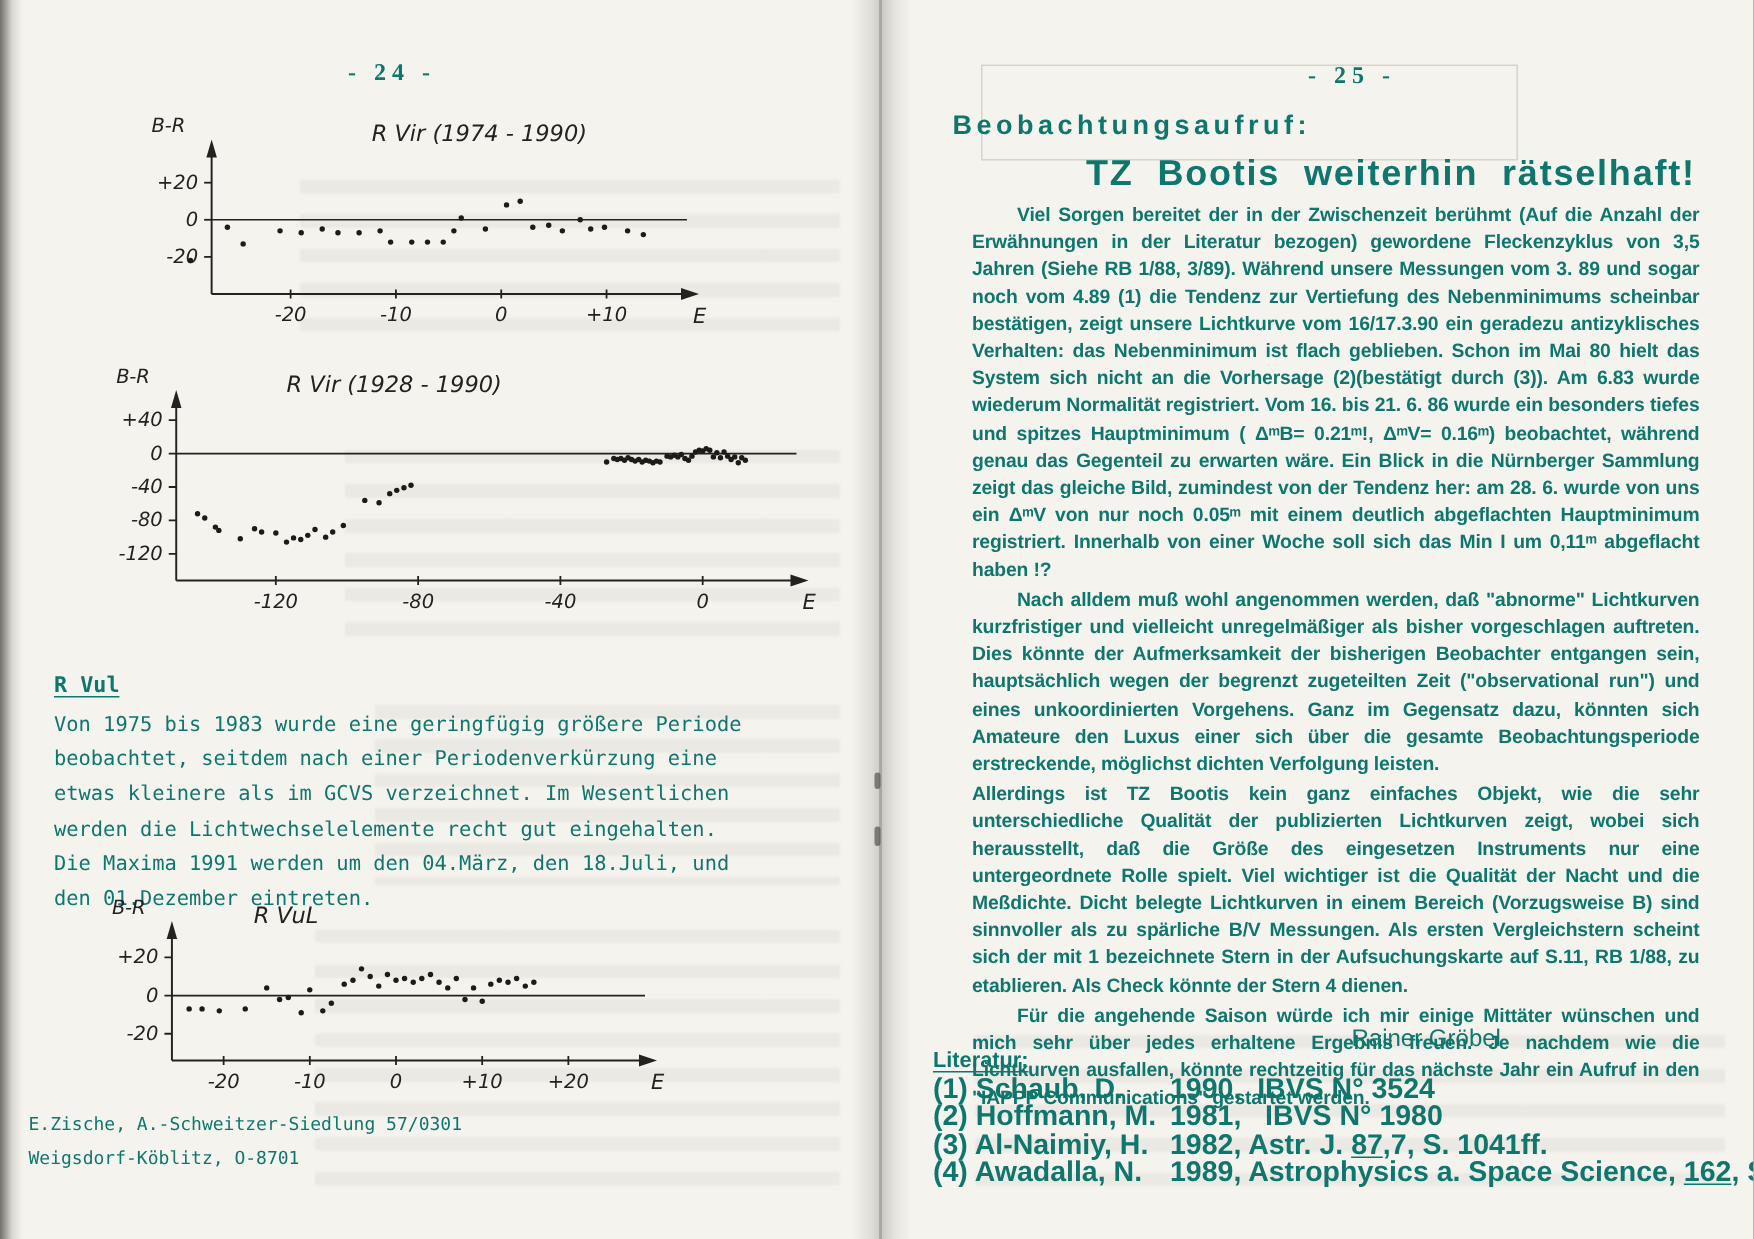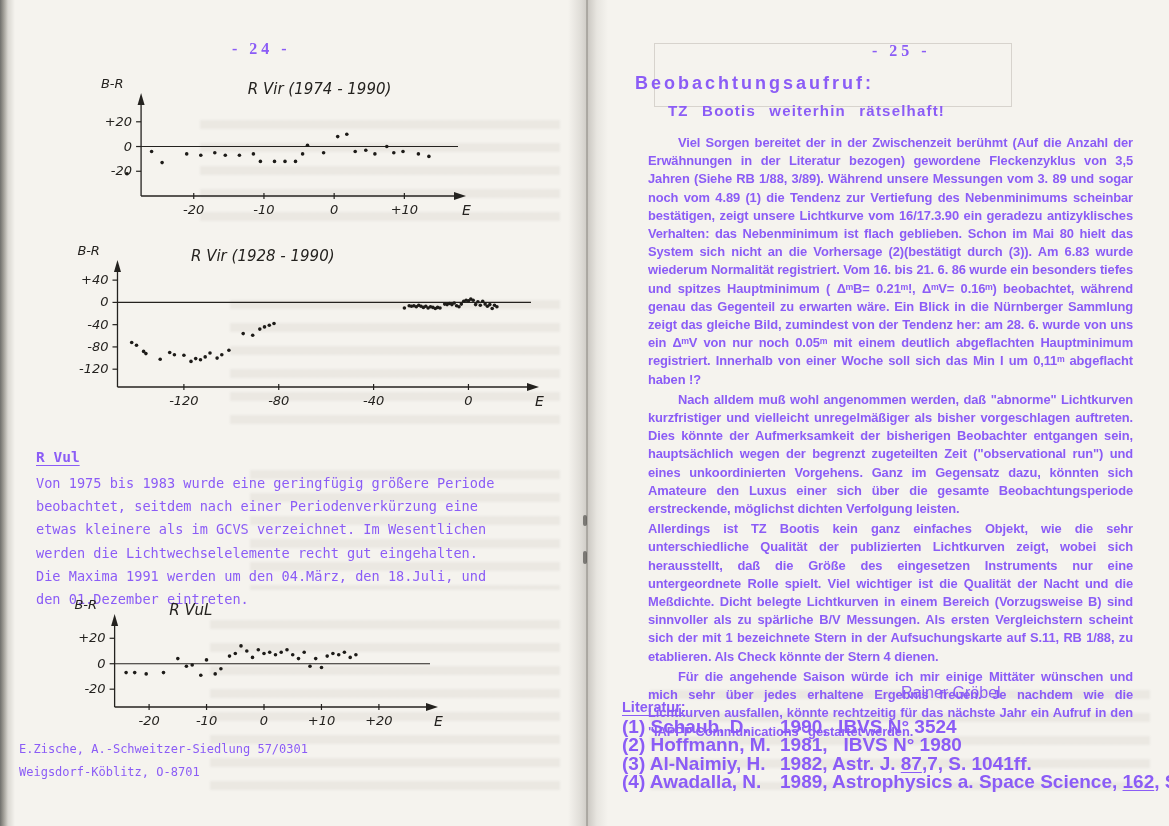--- a/index.html
+++ b/index.html
@@ -1,17 +1,17 @@
 <!DOCTYPE html>
 <html><head>
 <meta charset="utf-8">
 <style>
   html,body{margin:0;padding:0;background:#888;}
   #scan{position:relative;width:1169px;height:826px;background:#f5f3ee;overflow:hidden;
-        font-family:"Liberation Sans",sans-serif;color:#8b5cf6;}
+        font-family:"Liberation Sans",sans-serif;color:#0f766e;}
   .abs{position:absolute;}
   .mono{font-family:"DejaVu Sans Mono",monospace;}
   
   .edge{left:0;top:0;width:16px;height:826px;
         background:linear-gradient(90deg,#6f6f6c 0px,#98968f 3px,#d9d7d1 8px,rgba(0,0,0,0) 15px);}
   .gutter{left:568px;top:0;width:40px;height:826px;
         background:linear-gradient(90deg,rgba(0,0,0,0) 0%,rgba(110,105,97,0.16) 32%,rgba(110,105,97,0.30) 50%,rgba(110,105,97,0.10) 72%,rgba(0,0,0,0) 100%);}
   .gutter-line{left:586px;top:0;width:2px;height:826px;background:rgba(90,85,78,0.30);}
   .speck{background:#4c4a45;border-radius:2px;opacity:.65;}
   .smudge{position:absolute;background:repeating-linear-gradient(180deg,rgba(70,62,50,0.055) 0 9px,rgba(0,0,0,0) 9px 23px);
@@ -22,21 +22,21 @@
   .pn24{left:232px;top:40px;}
   .pn25{left:872px;top:42px;text-align:center;}
   
   .chart{position:absolute;}
   
   .rvul-h{left:36px;top:449px;font-size:14.5px;font-weight:bold;text-decoration:underline;text-underline-offset:3px;}
   .rvul-b{left:36px;top:472px;width:500px;font-size:13.6px;line-height:23.2px;white-space:pre-line;}
   .sig{left:19px;top:738px;font-size:12px;line-height:23px;white-space:pre-line;}
   
   .h1{left:635px;top:73px;font-size:18px;font-weight:bold;letter-spacing:3px;}
-  .h2{left:668px;top:102px;font-size:15px;font-weight:bold;letter-spacing:1.2px;word-spacing:8px;}
+  .h2{left:724px;top:102px;font-size:24px;font-weight:bold;letter-spacing:1.2px;word-spacing:8px;}
   .rp-text{left:636px;top:134px;width:497px;font-weight:bold;font-size:12.9px;line-height:18.2px;
            text-align:justify;letter-spacing:-0.1px;}
   .rp-text p{margin:0 0 2px 12px;}
   .rp-text p.ind{text-indent:30px;}
   .author{left:901px;top:684px;font-size:16px;font-weight:normal;}
   .lit{left:622px;top:699px;width:525px;}
   .lit-head{font-size:14.5px;font-weight:bold;text-decoration:underline;text-underline-offset:3px;margin-bottom:3px;}
   .lit-row{display:flex;font-weight:bold;font-size:19px;line-height:18.4px;white-space:pre;}
   .lit-author{width:158px;flex:0 0 auto;}
   .uv{text-decoration:underline;text-underline-offset:2px;}

